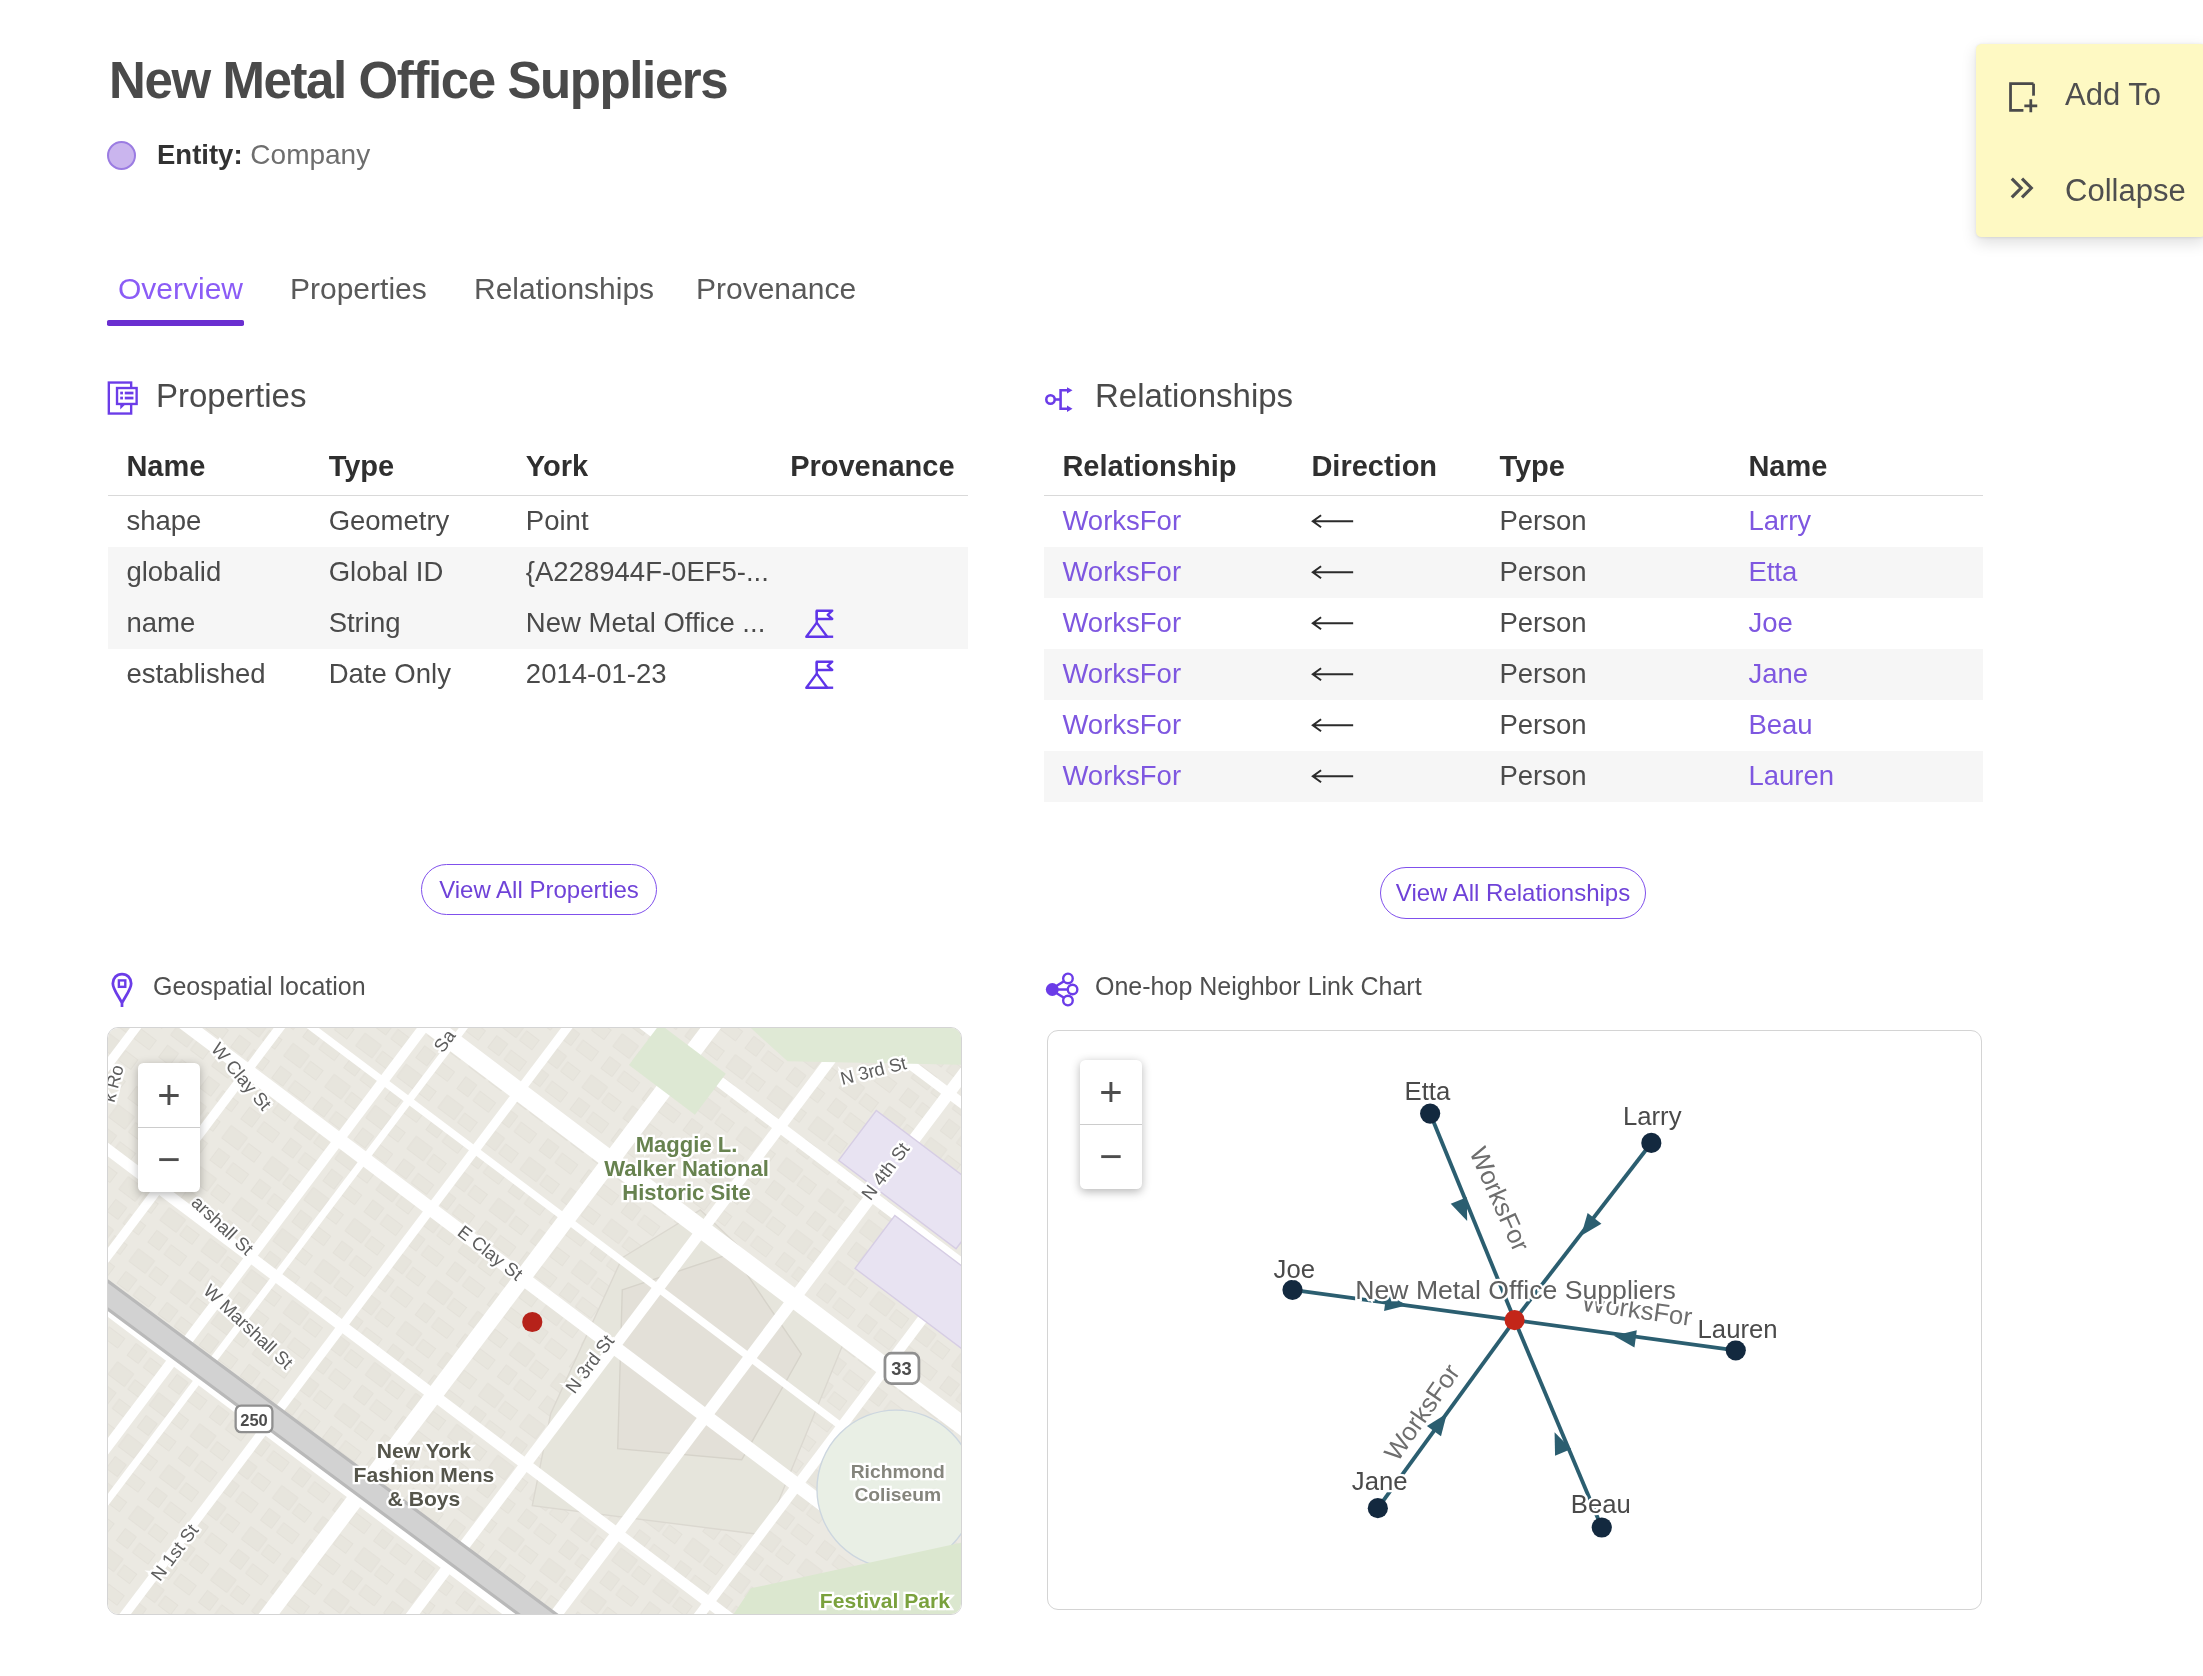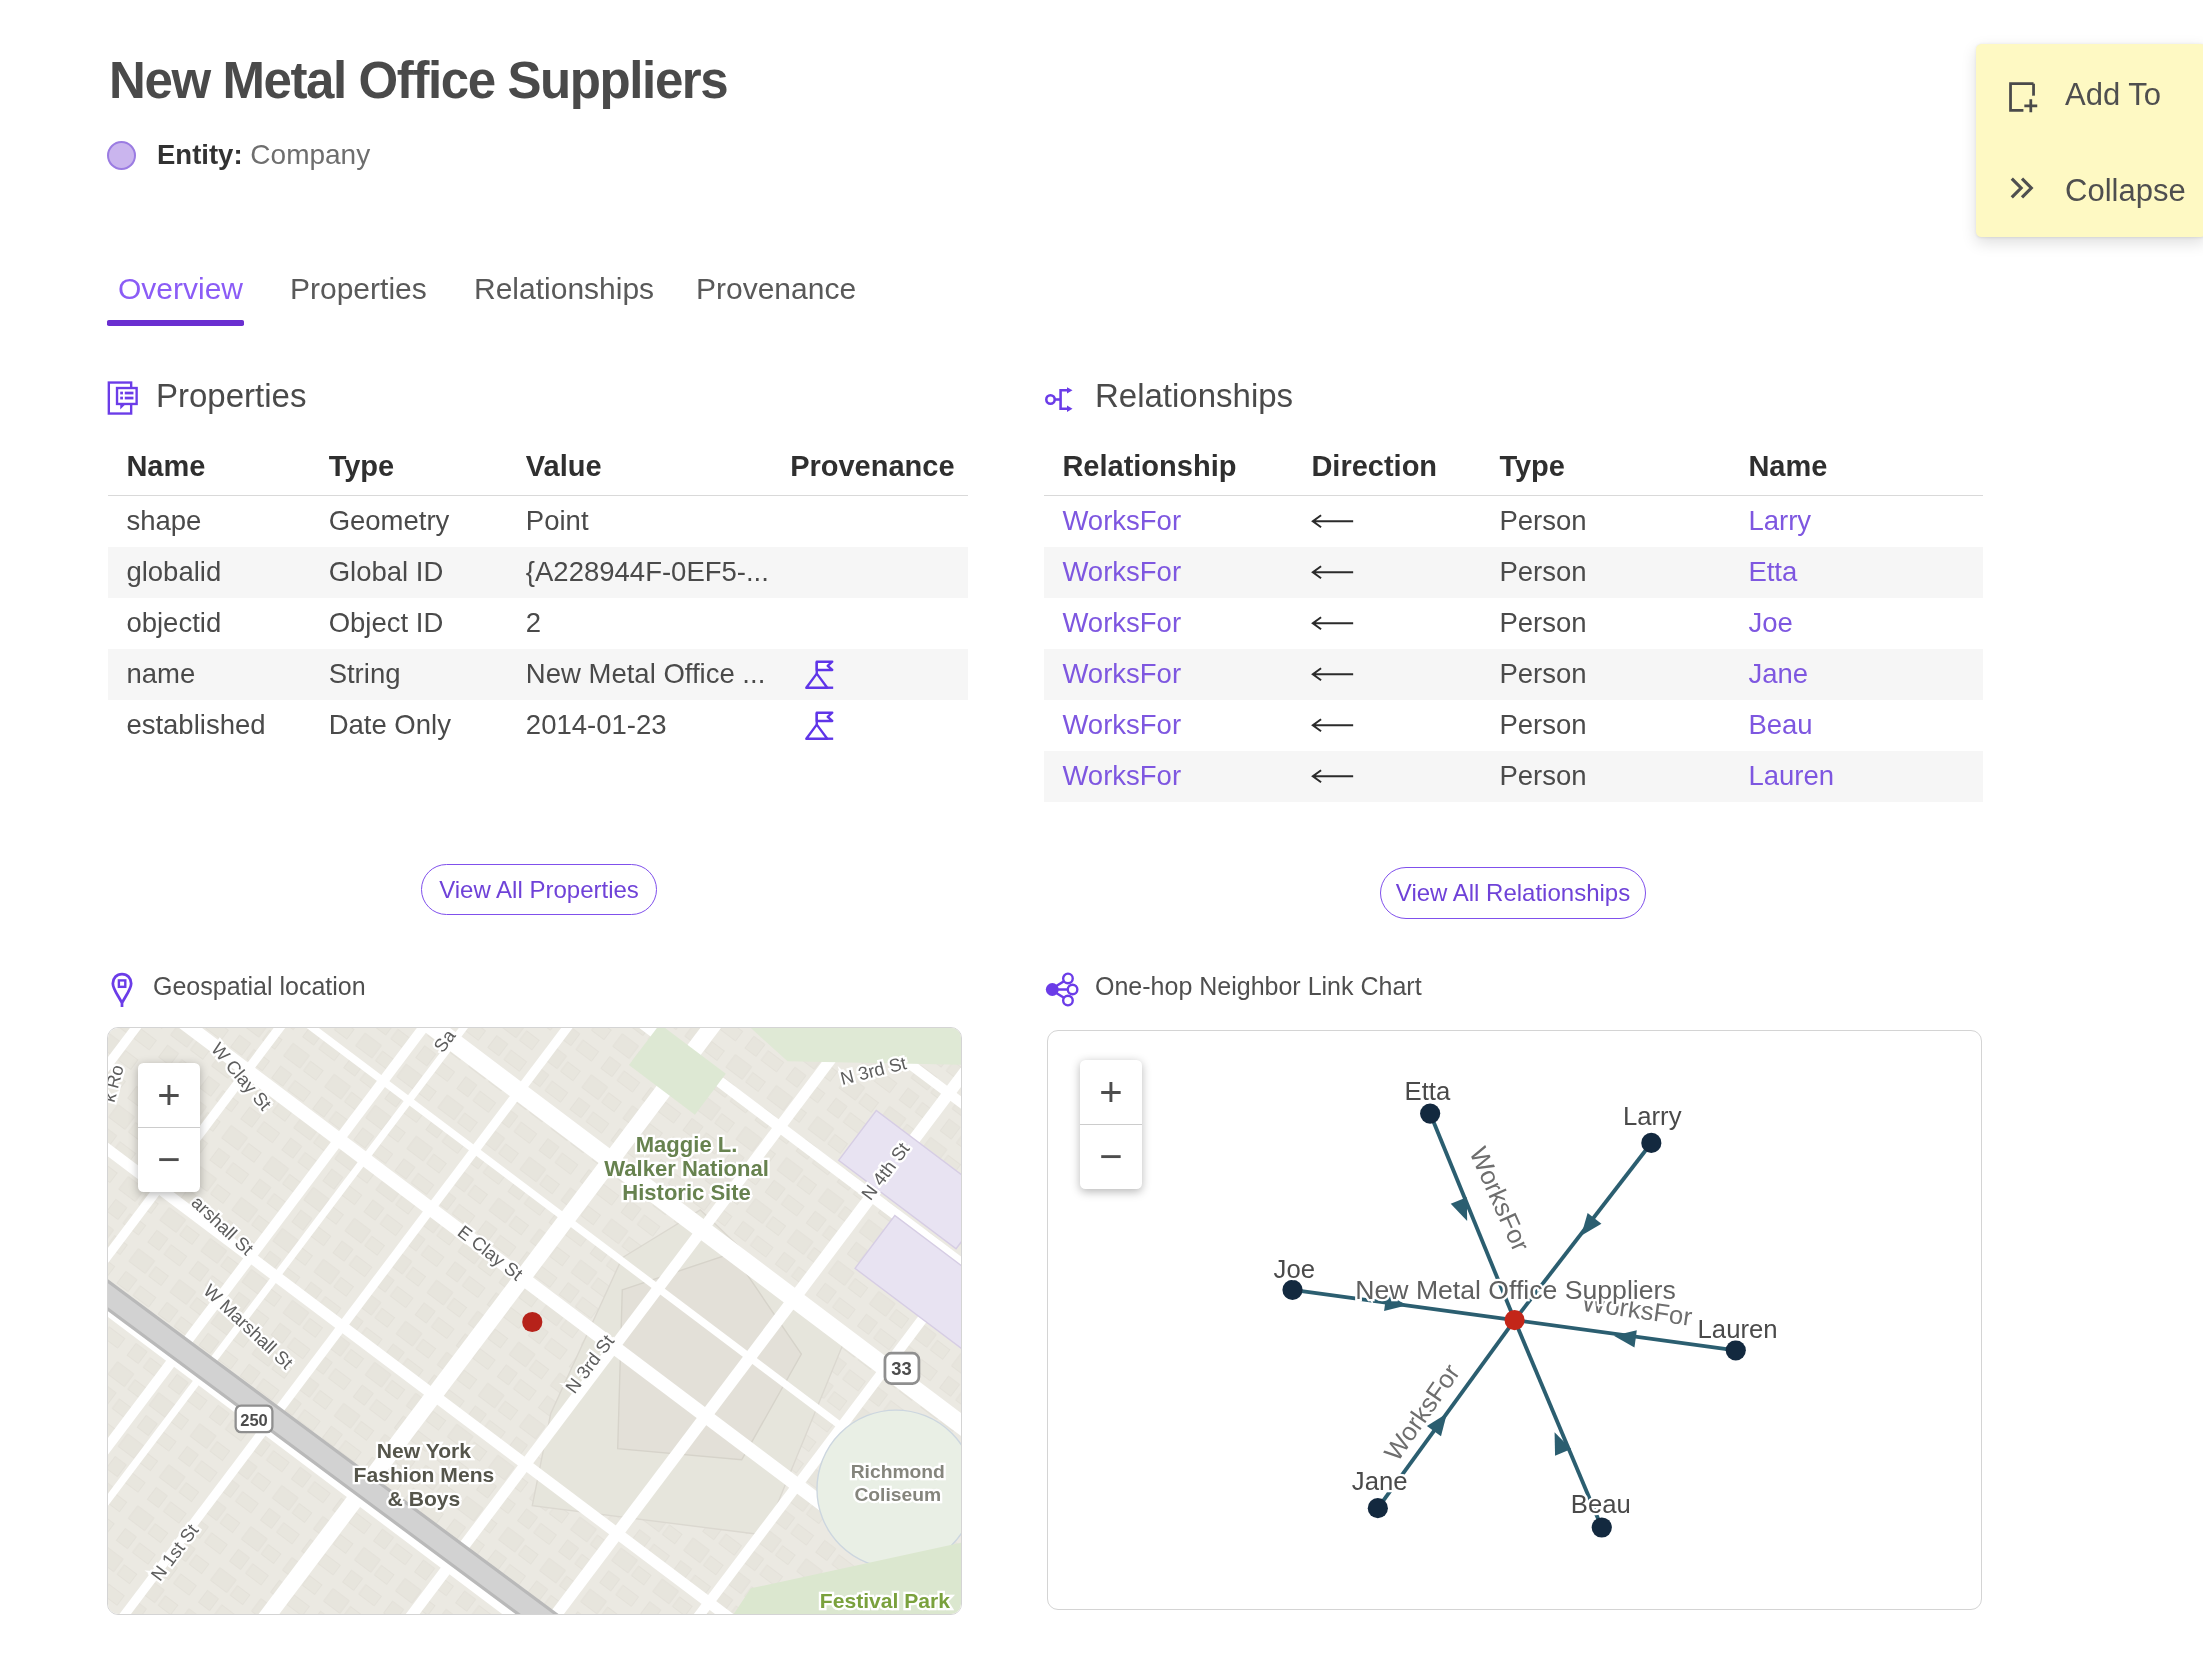--- a/index.html
+++ b/index.html
@@ -89,39 +89,33 @@
     <colgroup>
         <col style="width:202px">
         <col style="width:197px">
         <col style="width:264px">
         <col style="width:196px">
       </colgroup>
     <tbody>
         <tr>
           <th>Name</th>
           <th>Type</th>
-          <th>Value</th>
+          <th>York</th>
           <th>Provenance</th>
         </tr>
     <tr>
           <td>shape</td>
           <td>Geometry</td>
           <td>Point</td>
           <td></td>
         </tr>
     <tr class="alt">
           <td>globalid</td>
           <td>Global ID</td>
           <td>{A228944F-0EF5-...</td>
-          <td></td>
-        </tr>
-    <tr>
-          <td>objectid</td>
-          <td>Object ID</td>
-          <td>2</td>
           <td></td>
         </tr>
     <tr class="alt">
           <td>name</td>
           <td>String</td>
           <td>New Metal Office ...</td>
       <td>
             <svg width="31" height="31" viewBox="0 0 34 34" style="display:block; margin-left:13.8px;">
         <path d="M14 16 L2.5 31.5 H25.5 Z" fill="none" stroke="#5f35e8" stroke-width="2.6" stroke-linejoin="round"></path>
         <path d="M25.5 31.5 H32" stroke="#5f35e8" stroke-width="2.6"></path>

